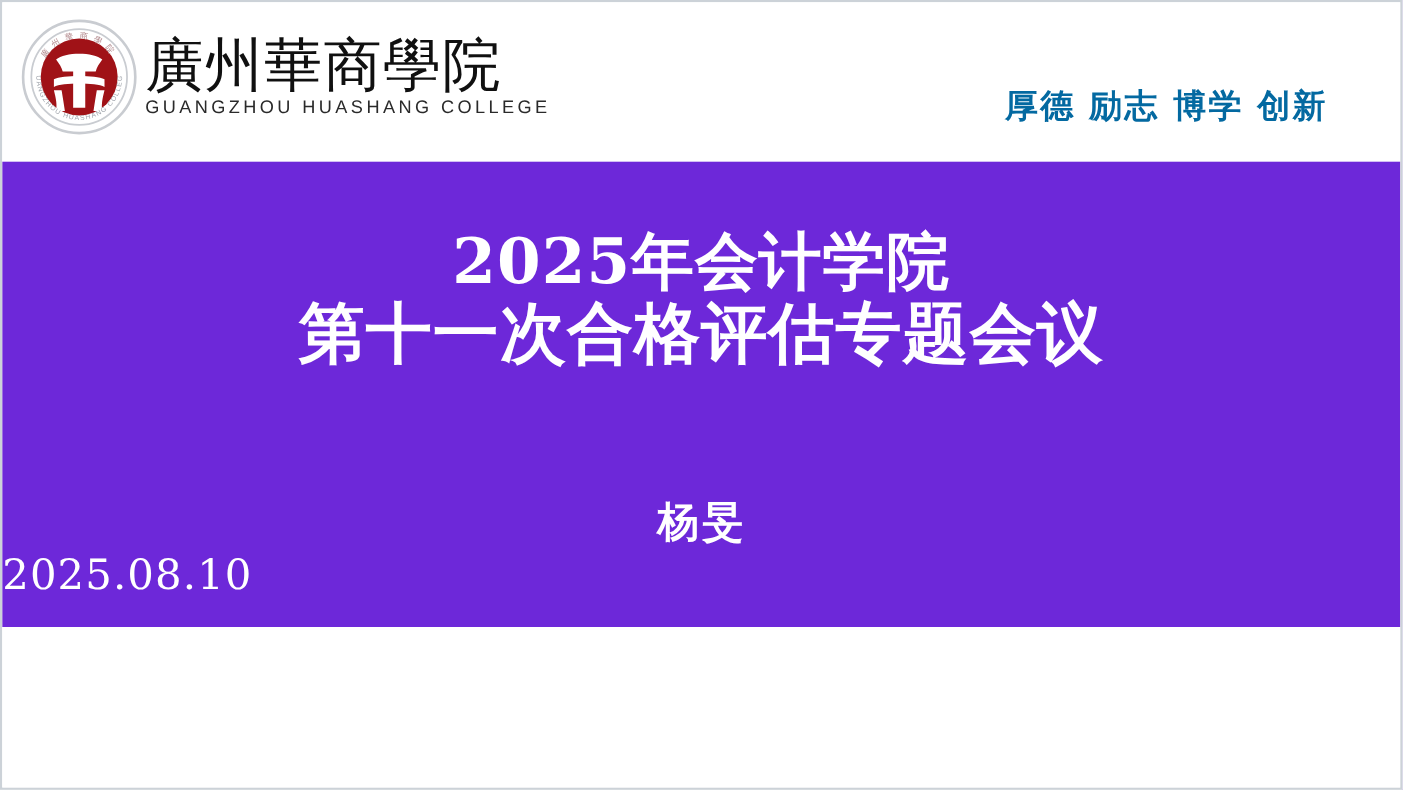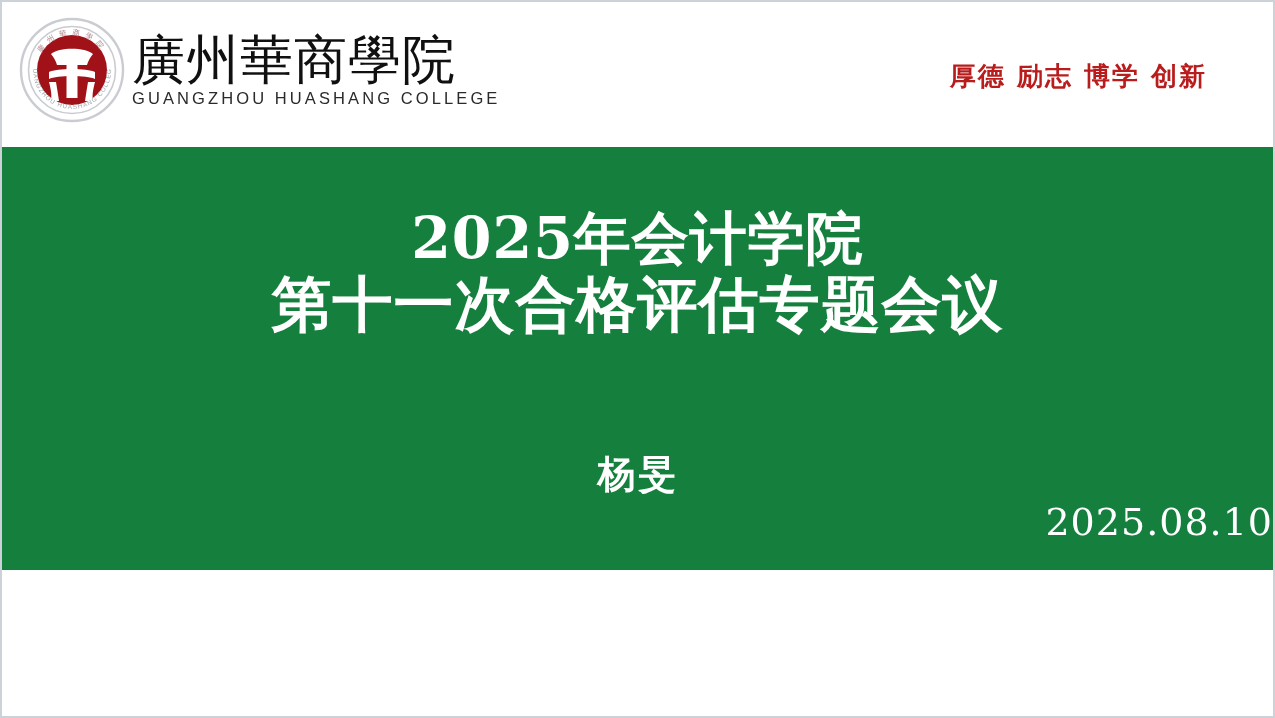--- a/index.html
+++ b/index.html
@@ -72,37 +72,37 @@
     font-family: "Liberation Sans", sans-serif;
     font-size: 16.5px;
     letter-spacing: 3.1px;
     color: #2a2a2a;
     white-space: nowrap;
   }
 
   .motto {
     position: absolute;
     right: 66px;
-    top: 57px;
-    font-family: "DejaVu Serif", "Liberation Serif", serif;
-    font-size: 26px;
+    top: 74px;
+    font-family: "DejaVu Serif", "Liberation Serif", serif;
+    font-size: 30px;
     font-weight: 700;
-    color: #b91c1c;
+    color: #0369a1;
     letter-spacing: 2px;
     white-space: nowrap;
   }
 
   
   .banner {
     position: absolute;
     left: 0;
     top: 145px;
     width: 1271px;
     height: 423px;
-    background: #15803d;
+    background: #6d28d9;
   }
 
   .title-wrap {
     position: absolute;
     left: 0;
     top: 56px;
     width: 100%;
     text-align: center;
   }
   .title-line {
@@ -135,21 +135,21 @@
     color: #ffffff;
     letter-spacing: 2px;
     margin-top: 20px;
   }
 
   .date {
     position: absolute;
     left: 0;
     top: 353px;
     width: 100%;
-    text-align: right;
+    text-align: left;
     font-family: "DejaVu Serif", "Liberation Serif", serif;
     font-size: 38px;
     font-weight: 400;
     color: #ffffff;
     letter-spacing: 1px;
   }
 
   
   .footer-area {
     position: absolute;

